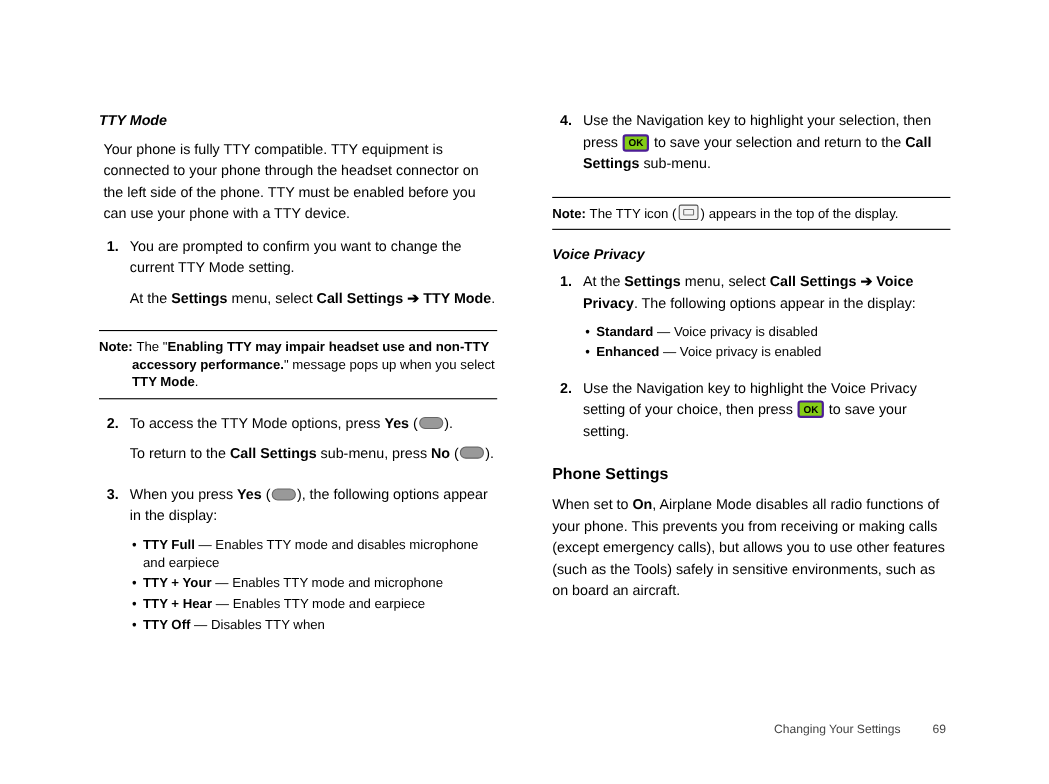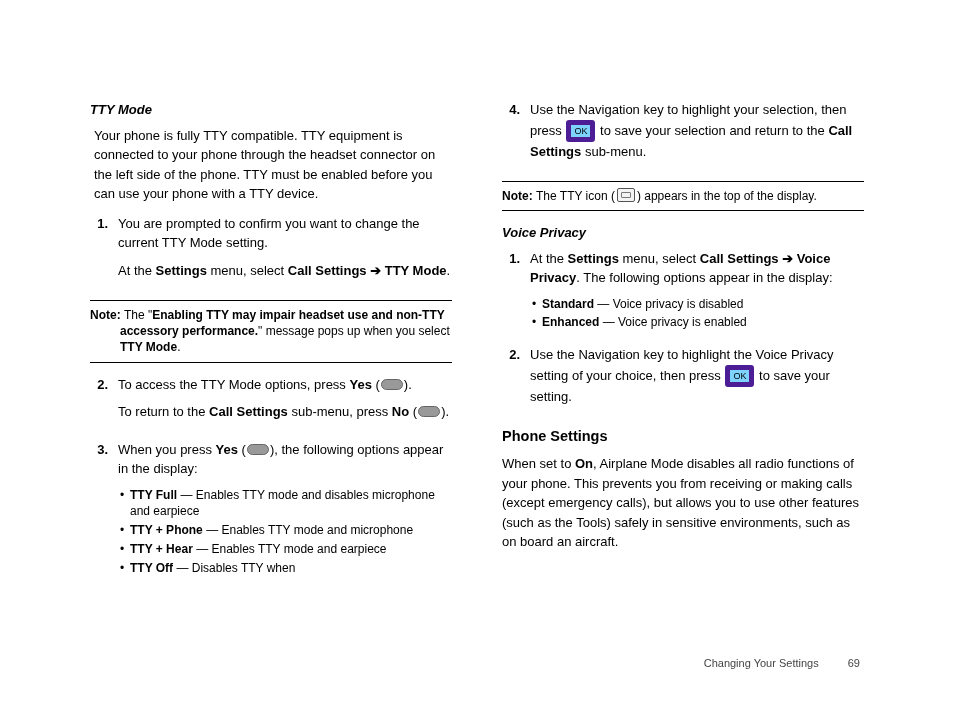--- a/index.html
+++ b/index.html
@@ -32,29 +32,29 @@
   .btn-oval {
     display: inline-block;
     width: 22px; height: 11px;
     background: #999; border: 1px solid #666;
     border-radius: 6px;
     vertical-align: -1px;
     margin: 0 1px;
   }
   .btn-ok {
     display: inline-block;
-    border: 5px solid #4c1d95;
+    border: 2px solid #4c1d95;
     border-radius: 3px;
     font-size: 9px;
-    font-weight: normal;
+    font-weight: bold;
     padding: 0 3px;
     line-height: 12px;
     vertical-align: 1px;
     margin: 0 1px;
-    background: #7dd3fc;
+    background: #84cc16;
   }
   .tty-icon {
     display: inline-block;
     width: 18px; height: 14px;
     border: 1px solid #555;
     border-radius: 2px;
     vertical-align: -2px;
     margin: 0 2px;
     position: relative;
     background: #f4f4f4;
@@ -111,21 +111,21 @@
         </div>
       </li>
       <li>
         <div class="num">3.</div>
         <div class="body">
           <div class="step-line">
             <span>When you press </span><span class="b">Yes</span><span> (</span><span class="btn-oval"></span><span>), the following options appear in the display:</span>
           </div>
           <ul class="bullets">
             <li><span class="b">TTY Full</span><span> — Enables TTY mode and disables microphone and earpiece</span></li>
-            <li><span class="b">TTY + Phone</span><span> — Enables TTY mode and microphone</span></li>
+            <li><span class="b">TTY + Your</span><span> — Enables TTY mode and microphone</span></li>
             <li><span class="b">TTY + Hear</span><span> — Enables TTY mode and earpiece</span></li>
             <li><span class="b">TTY Off</span><span> — Disables TTY when</span></li>
           </ul>
         </div>
       </li>
     </ol>
   </div>
 
   <div class="col">
     <ol class="steps">

